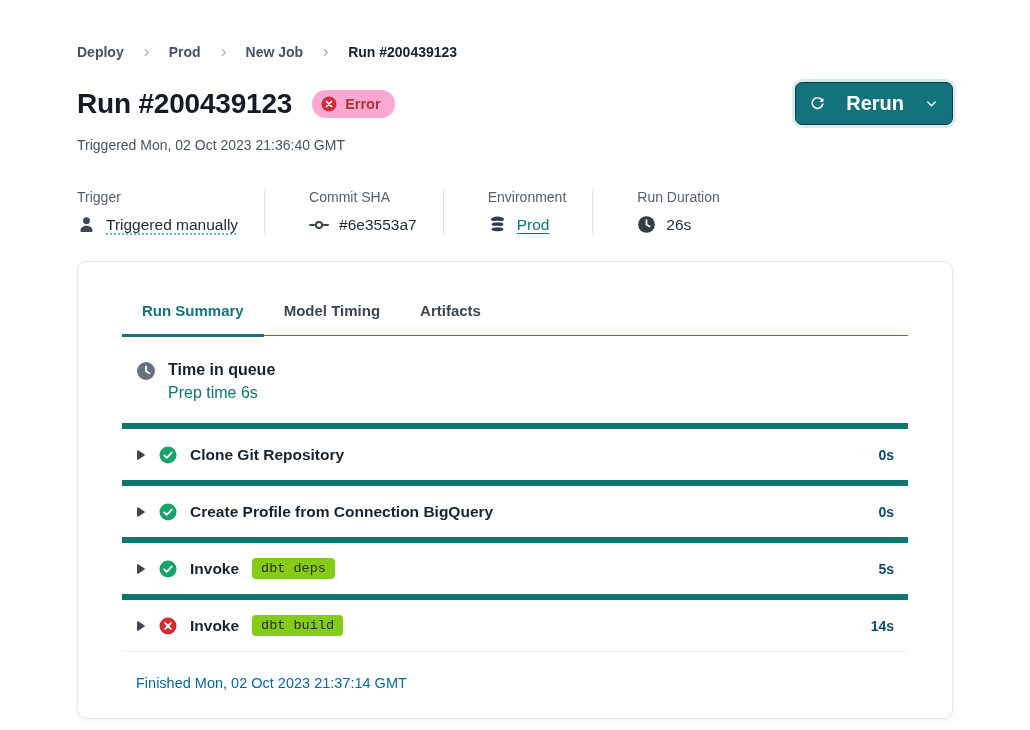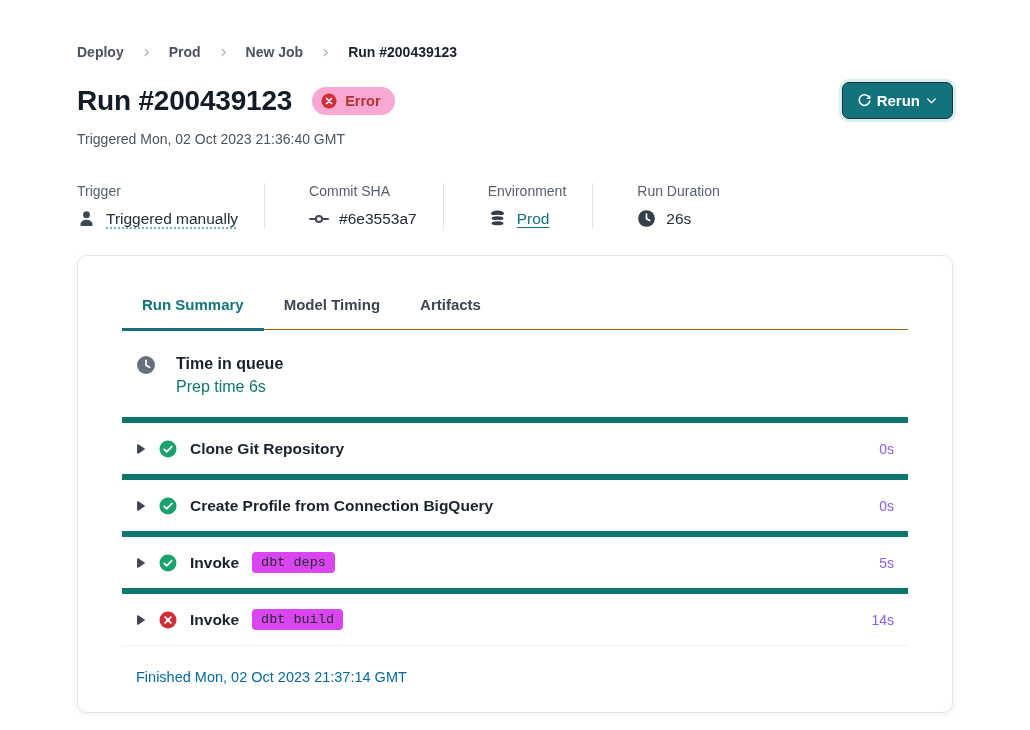--- a/index.html
+++ b/index.html
@@ -12,48 +12,48 @@
   .breadcrumb { display: flex; align-items: center; gap: 17px; font-size: 14px; }
   .crumb { color: #49525e; font-weight: 600; text-decoration: none; cursor: pointer; }
   .crumb.current { color: #18222d; font-weight: 700; cursor: default; }
   .crumb-sep { display: flex; align-items: center; }
 
   
   .header-row { margin-top: 22px; display: flex; align-items: center; justify-content: space-between; }
   .title-group { display: flex; align-items: center; gap: 20px; }
   .page-title { font-size: 28px; font-weight: 700; color: #121b26; letter-spacing: -0.2px; }
   .status-badge { display: inline-flex; align-items: center; gap: 8px; background: #f9a8d4; border-radius: 999px; padding: 6px 14px 6px 9px; color: #b23431; font-size: 14.5px; font-weight: 600; }
-  .rerun-btn { display: inline-flex; align-items: center; gap: 5px; background: #12737c; border: 1px solid #253139; color: #ffffff; font-family: inherit; font-weight: 600; font-size: 15px; padding: 9px 14px; border-radius: 7px; cursor: pointer; box-shadow: 0 0 0 3px rgba(64,180,190,0.22); }
+  .rerun-btn { display: inline-flex; align-items: center; gap: 21px; background: #12737c; border: 1px solid #253139; color: #ffffff; font-family: inherit; font-weight: 600; font-size: 20px; padding: 9px 14px; border-radius: 7px; cursor: pointer; box-shadow: 0 0 0 3px rgba(64,180,190,0.22); }
   .triggered-at { margin-top: 12px; font-size: 14px; color: #49545f; }
 
   
   .meta-row { margin-top: 36px; display: flex; }
   .meta-col { padding-right: 26px; margin-right: 44px; border-right: 1px solid #e0e4e8; }
   .meta-col:last-child { border-right: none; }
   .meta-label { font-size: 14px; color: #57606c; }
   .meta-value { margin-top: 10px; display: flex; align-items: center; gap: 10px; font-size: 15.5px; color: #232d38; font-weight: 500; }
   .meta-value .dotted-link { text-decoration: underline dotted #3f9ca6; text-underline-offset: 4px; cursor: pointer; }
   .meta-value .env-link { color: #11747d; text-decoration: underline; text-underline-offset: 3px; cursor: pointer; }
 
   
   .card { margin: 26px 77px 0; border: 1px solid #e3e6ea; border-radius: 10px; background: #fff; box-shadow: 0 2px 6px rgba(25,35,50,0.06); padding: 0 44px; }
 
   .tabs { padding-top: 40px; display: flex; border-bottom: 1px solid #a16207; }
   .tab { padding: 0 20px 15px; font-size: 15px; font-weight: 600; color: #3d4650; border-bottom: 3px solid transparent; margin-bottom: -2px; cursor: pointer; }
   .tab.active { color: #12747d; border-bottom-color: #19727b; }
 
-  .queue-section { display: flex; gap: 20px; padding: 25px 14px 21px; align-items: flex-start; }
+  .queue-section { display: flex; gap: 12px; padding: 25px 14px 21px; align-items: flex-start; }
   .queue-text { display: flex; flex-direction: column; gap: 5px; }
   .queue-title { font-size: 16px; font-weight: 700; color: #18222d; }
   .queue-detail { font-size: 16px; color: #0f766e; text-underline-offset: 3px; cursor: pointer; width: fit-content; }
 
   .step-row { display: flex; align-items: center; gap: 13px; padding: 0 14px; height: 57px; border-top: 6px solid #0f766e; cursor: pointer; }
   .step-name { font-weight: 700; font-size: 15.5px; color: #19232e; }
-  .cmd-chip { font-family: "Liberation Mono", "DejaVu Sans Mono", monospace; font-size: 13.5px; background: #d946ef; color: #272d34; padding: 3px 9px; border-radius: 4px; }
-  .step-duration { margin-left: auto; font-size: 14px; color: #8b5cf6; }
+  .cmd-chip { font-family: "Liberation Mono", "DejaVu Sans Mono", monospace; font-size: 13.5px; background: #84cc16; color: #272d34; padding: 3px 9px; border-radius: 4px; }
+  .step-duration { margin-left: auto; font-size: 14px; color: #0c4a6e; font-weight: bold; }
 
   .card-footer { border-top: 1px solid #edeff1; padding: 23px 14px 27px; font-size: 14.5px; color: #0369a1; }
 
   .icon { display: inline-flex; flex-shrink: 0; }
 </style>
 </head>
 <body>
 
 <div class="page">
 

